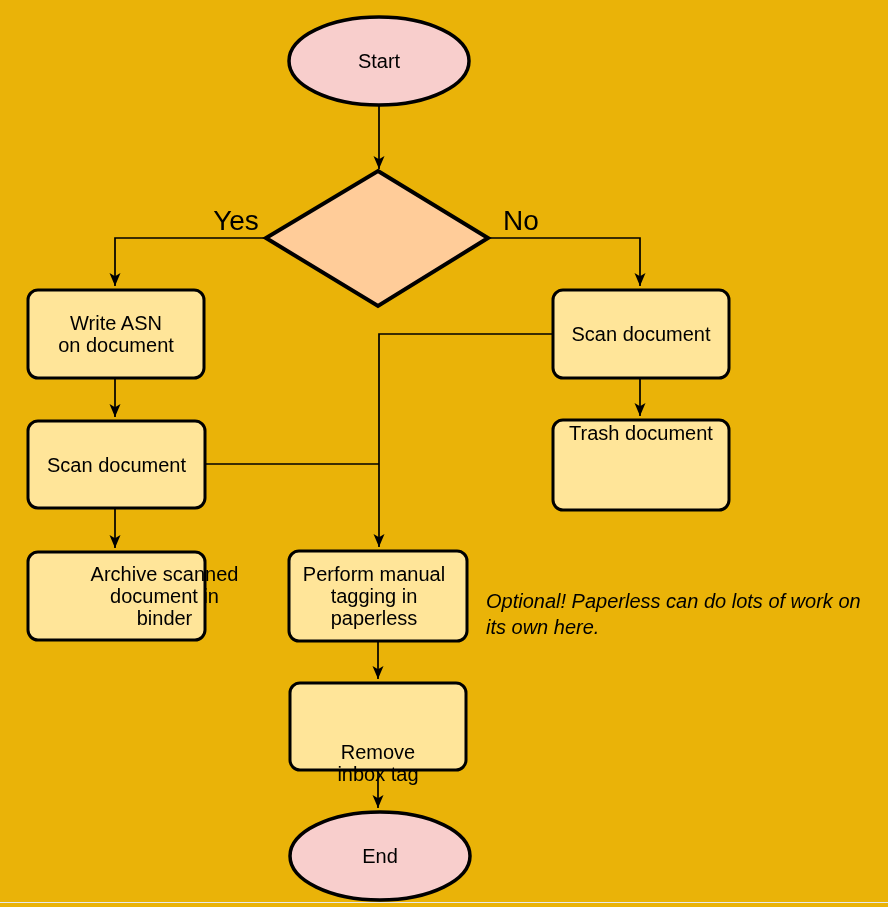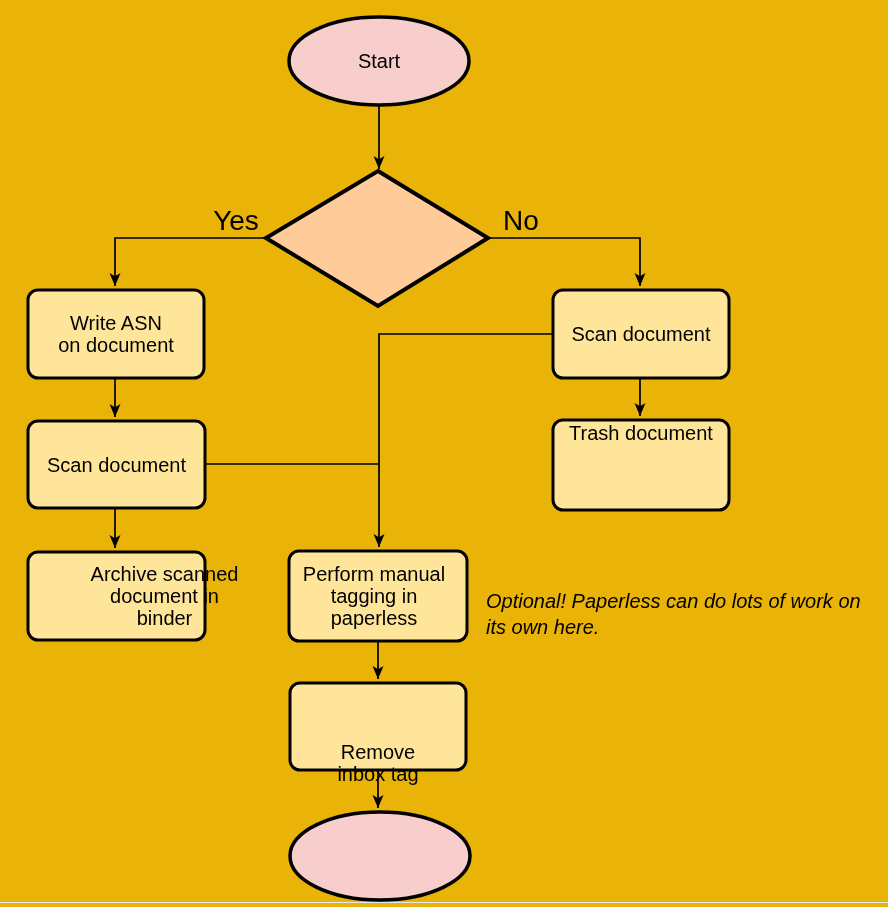--- a/index.html
+++ b/index.html
@@ -113,20 +113,21 @@
 
   <div class="node-label" style="left:553px; top:396px; width:176px; height:74px;">Trash document</div>
 
   <div class="node-label" style="left:289px; top:551px; width:170px; height:90px;">Perform manual
 tagging in
 paperless</div>
 
   <div class="node-label" style="left:290px; top:683px; width:176px; height:87px;margin-top:36px;">Remove
 inbox tag</div>
 
+  <div class="node-label" style="left:290px; top:812px; width:180px; height:88px;">End</div>
 
   <div class="edge-label" style="left:206px; top:208px; width:60px; height:26px;">Yes</div>
 
   <div class="edge-label" style="left:491px; top:208px; width:60px; height:26px;text-align:center;">No</div>
 
   <div class="note" style="left:486px; top:588px; width:406px;">Optional! Paperless can do lots of work on
 its own here.</div>
 
   <div class="page-divider"></div>
 </div>

